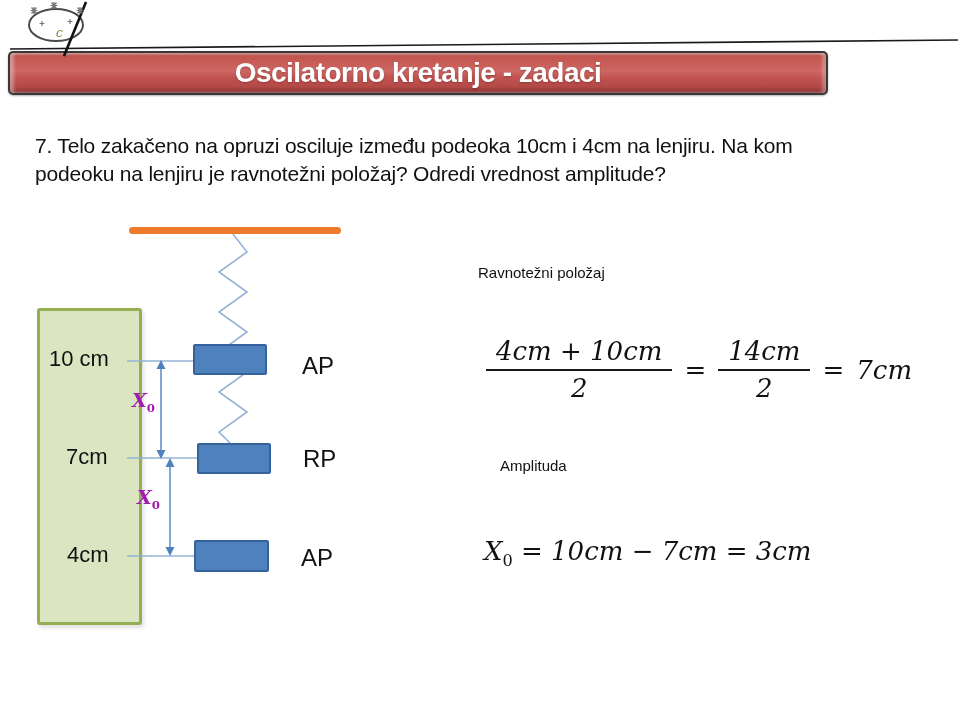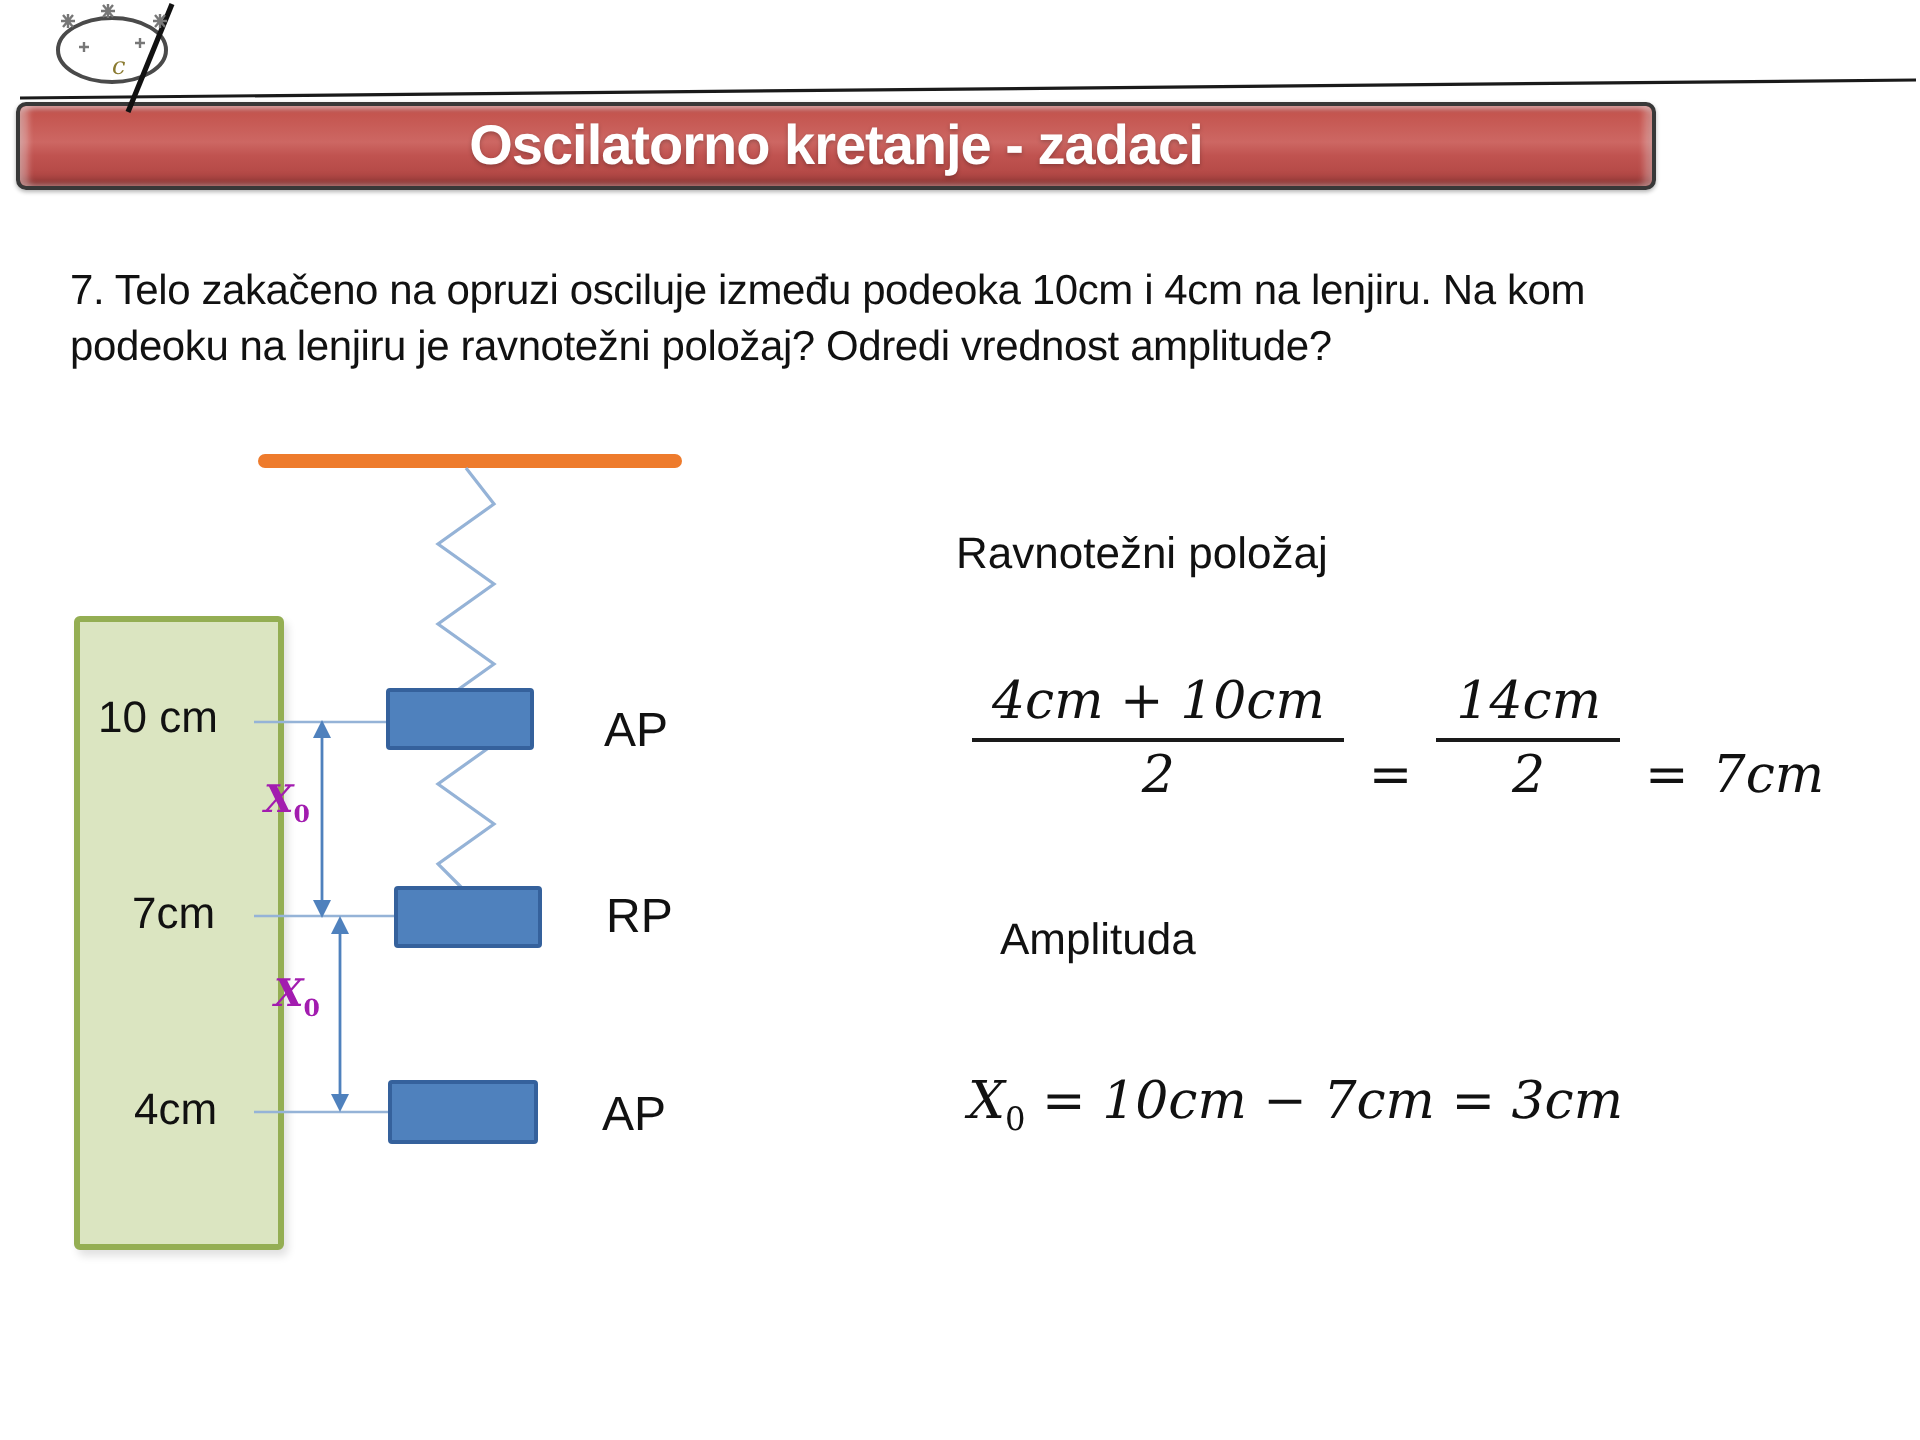--- a/index.html
+++ b/index.html
@@ -66,26 +66,26 @@
   .pos-rp{left:303px;top:445px;}
   .pos-ap2{left:301px;top:544px;}
   .x0{
     position:absolute;z-index:4;font-family:"DejaVu Serif",serif;font-style:italic;
     font-size:19px;color:#a21caf;font-weight:bold;
   }
   .x0 sub{font-style:normal;font-size:0.62em;}
   .x0-1{left:132px;top:389px;}
   .x0-2{left:137px;top:486px;}
   
-  .sol-heading{position:absolute;z-index:2;font-size:22px;color:#111;}
+  .sol-heading{position:absolute;z-index:2;font-size:15px;color:#111;}
   .head-eq{left:478px;top:264px;}
   .head-amp{left:500px;top:457px;text-align:center;}
   .math{font-family:"DejaVu Serif",serif;font-style:italic;color:#111;}
   .formula-eq{
-    position:absolute;left:486px;top:336px;z-index:2;display:flex;align-items:flex-end;
+    position:absolute;left:486px;top:336px;z-index:2;display:flex;align-items:center;
     font-size:26px;
   }
   .frac{display:inline-block;text-align:center;vertical-align:middle;}
   .frac .num{display:block;border-bottom:2px solid #1a1a1a;padding:0 10px 3px;}
   .frac .den{display:block;padding-top:2px;}
   .eq-sign{padding:0 12px;font-style:normal;}
   .formula-amp{
     position:absolute;left:484px;top:536px;z-index:2;font-size:26px;
   }
   .formula-amp sub{font-style:normal;font-size:0.62em;}

